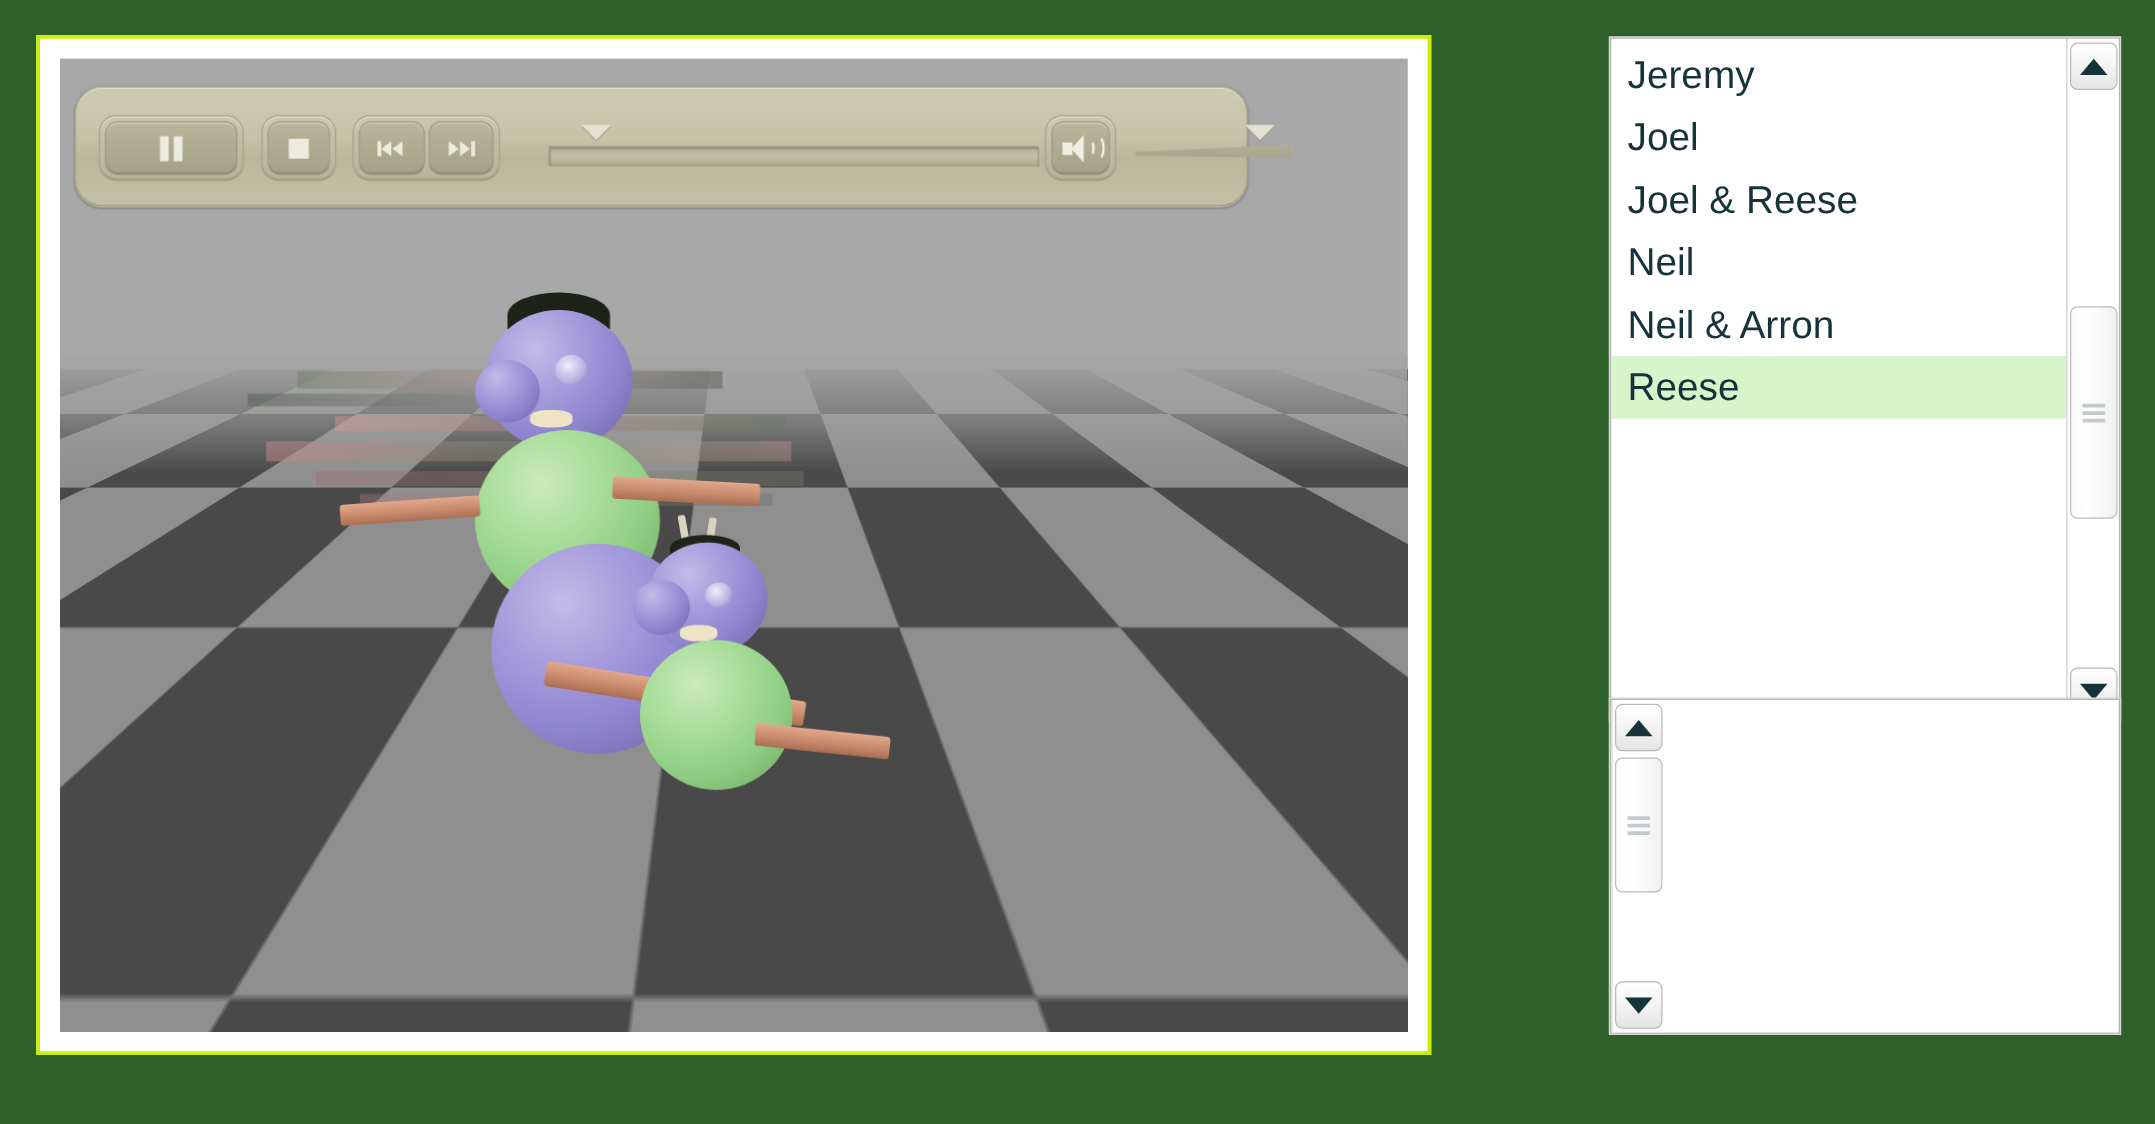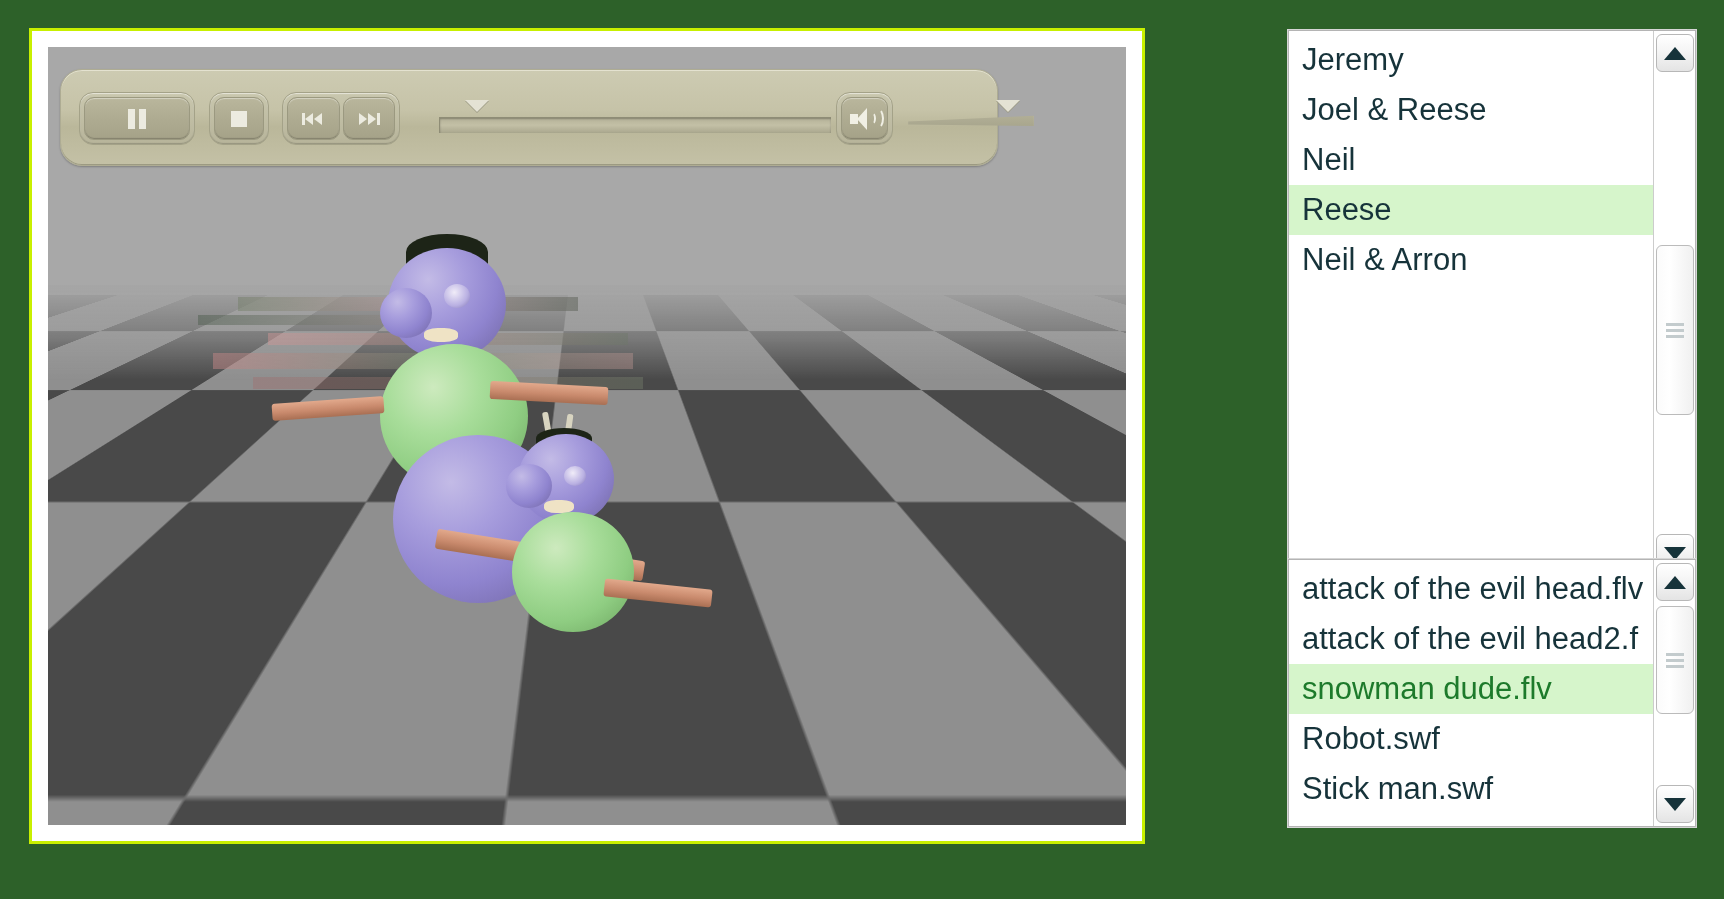--- a/index.html
+++ b/index.html
@@ -458,50 +458,44 @@
         </div>
         <div id="volume-handle"></div>
 
       </div>
     </div>
   </div>
 
   <div class="listbox" id="listbox-people">
     <div class="list-items">
       <div class="list-item">Jeremy</div>
+      <div class="list-item">Joel</div>
       <div class="list-item">Joel &amp; Reese</div>
       <div class="list-item">Neil</div>
+      <div class="list-item">Neil &amp; Arron</div>
       <div class="list-item selected">Reese</div>
-      <div class="list-item">Neil &amp; Arron</div>
     </div>
     <div class="scrollbar">
       <div class="sb-btn up">
         <span class="sb-arrow-up"></span>
       </div>
       <div class="sb-thumb" style="top:214px;height:170px;">
         <span class="sb-grip">
             <i></i>
             <i></i>
             <i></i>
           </span>
       </div>
       <div class="sb-btn down">
         <span class="sb-arrow-down"></span>
       </div>
     </div>
   </div>
 
   <div class="listbox" id="listbox-files">
-    <div class="list-items">
-      <div class="list-item">attack of the evil head.flv</div>
-      <div class="list-item">attack of the evil head2.f</div>
-      <div class="list-item selected green-text">snowman dude.flv</div>
-      <div class="list-item">Robot.swf</div>
-      <div class="list-item">Stick man.swf</div>
-    </div>
     <div class="scrollbar">
       <div class="sb-btn up">
         <span class="sb-arrow-up"></span>
       </div>
       <div class="sb-thumb" style="top:46px;height:108px;">
         <span class="sb-grip">
             <i></i>
             <i></i>
             <i></i>
           </span>

